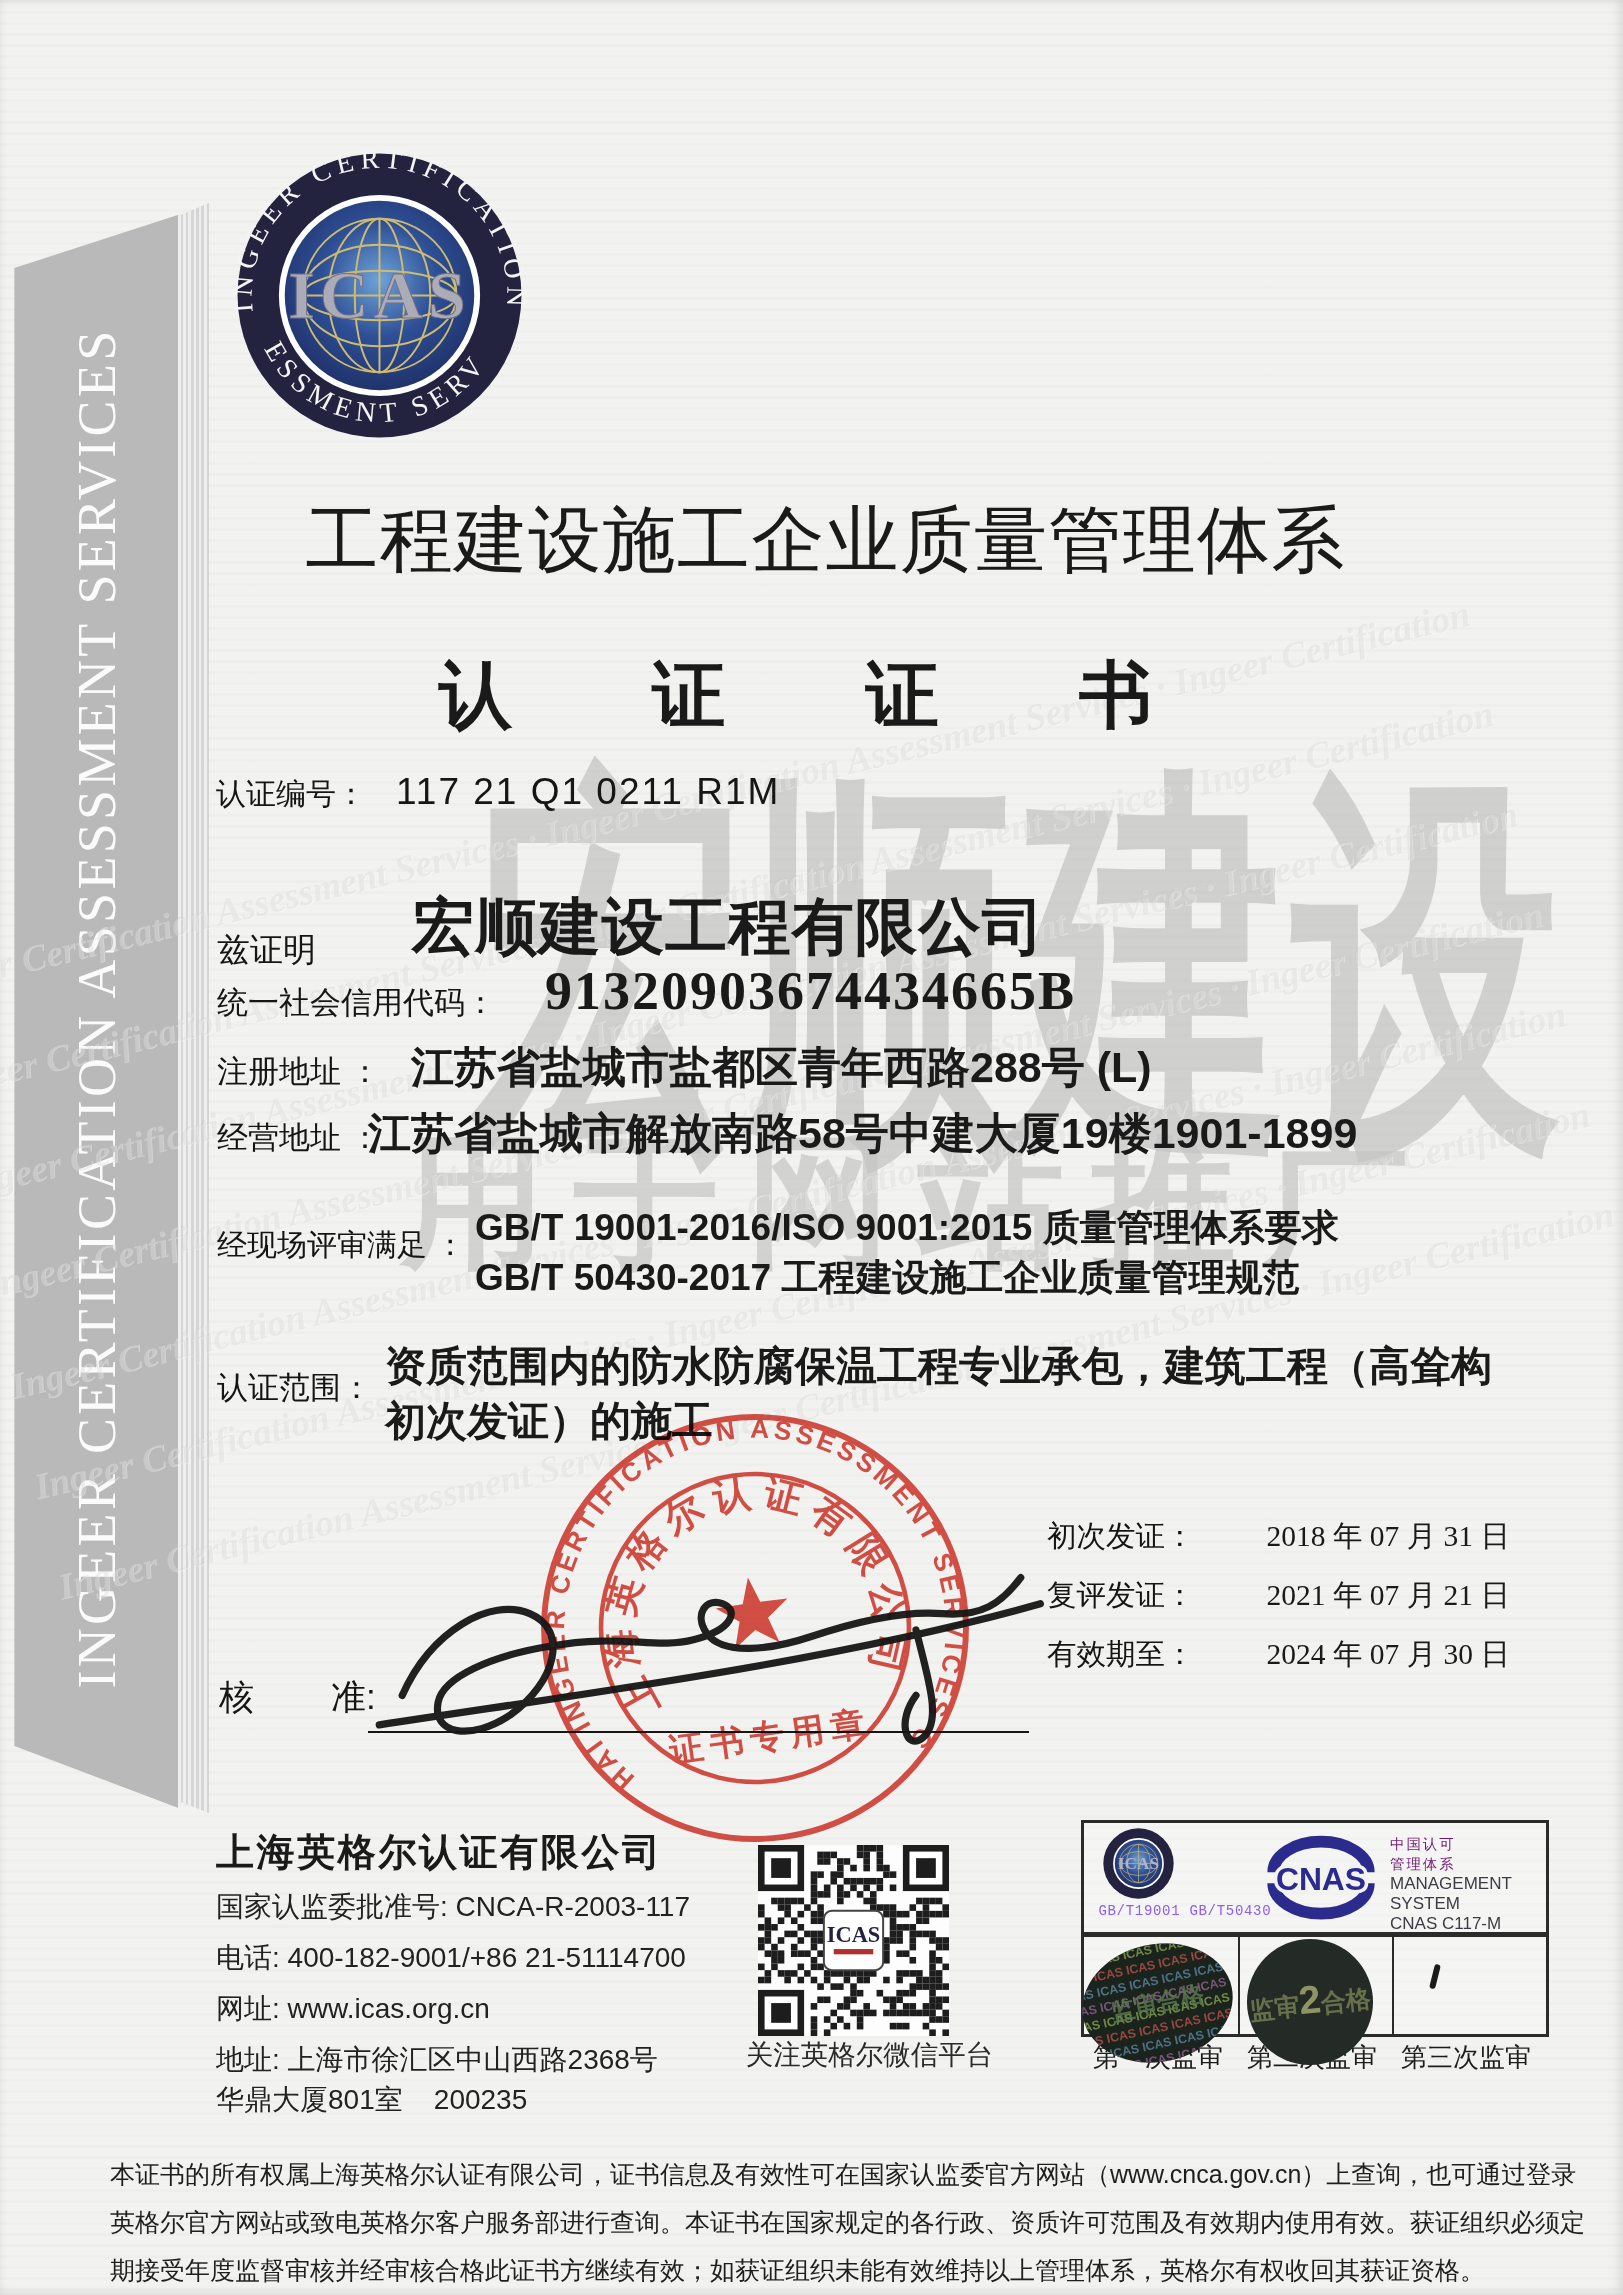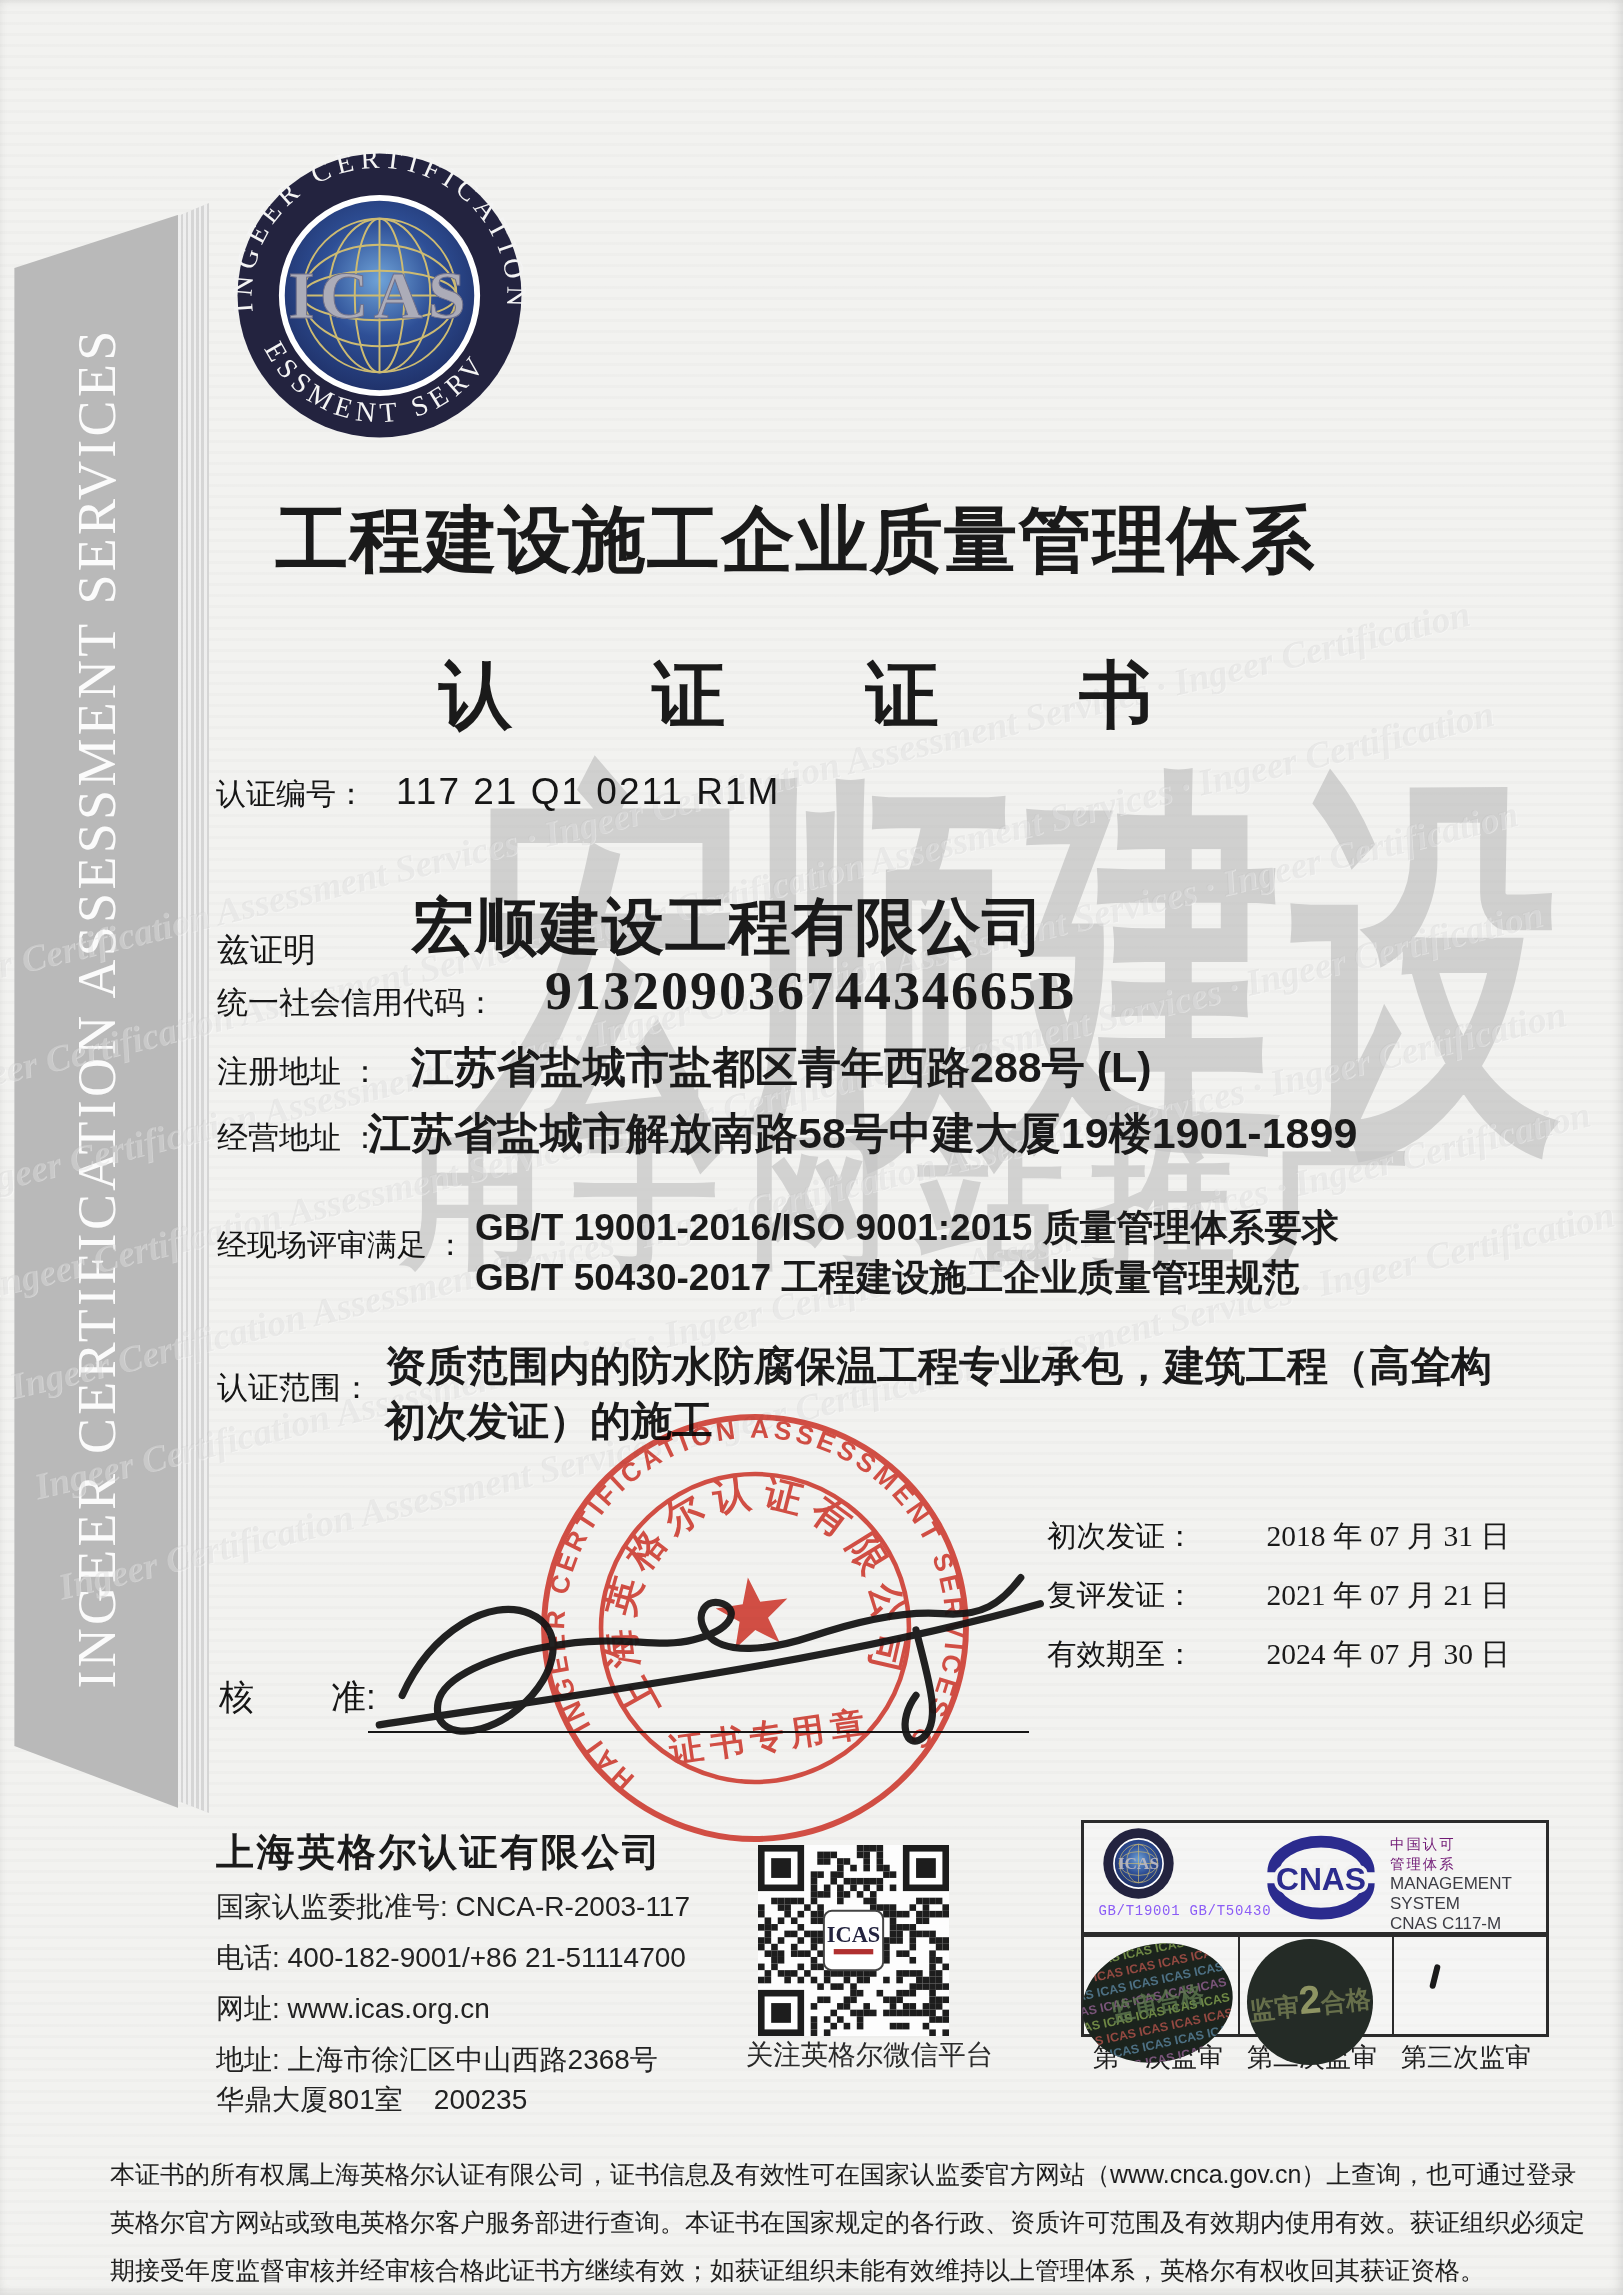--- a/index.html
+++ b/index.html
@@ -25,21 +25,21 @@
         font-size:145px;line-height:1;letter-spacing:27.5px;color:#c6c6c6;opacity:.72;white-space:nowrap;}
   .wm-diag{position:absolute;left:-98px;top:936px;width:2029px;z-index:1;opacity:.5;
         transform:rotate(-13.5deg);transform-origin:left top;}
   .wm-diag div{font-family:"Liberation Serif",serif;font-style:italic;font-weight:bold;
         font-size:37px;color:rgba(178,178,178,.38);white-space:nowrap;line-height:103px;
         text-shadow:0.7px 0.7px 0 rgba(255,255,255,.8);}
   
   .seal{position:absolute;left:233px;top:149px;width:293px;height:293px;z-index:2;}
   
   .title1{position:absolute;left:0;top:492px;width:1591px;text-align:center;z-index:2;
-        font-size:73px;font-weight:bold;letter-spacing:1.3px;}
+        font-size:73px;font-weight:normal;letter-spacing:1.3px;padding-left:30px;}
   .title2{position:absolute;left:0;top:647px;width:1591px;text-align:center;z-index:2;
         font-size:73px;font-weight:bold;letter-spacing:60px;text-indent:60px;}
   .row{position:absolute;z-index:2;display:flex;align-items:baseline;}
   .lbl{font-weight:normal;color:#151515;}
   
   .stamp{position:absolute;left:529px;top:1402px;width:452px;height:452px;z-index:4;opacity:.88;mix-blend-mode:multiply;}
   .sig{position:absolute;left:340px;top:1499px;width:720px;height:275px;z-index:5;}
   .sig-line{position:absolute;left:368px;top:1731px;width:661px;border-top:2px solid #161616;z-index:3;}
   
   .issuer-name{position:absolute;left:216px;top:1827px;font-size:38px;font-weight:bold;letter-spacing:2.6px;z-index:2;}

